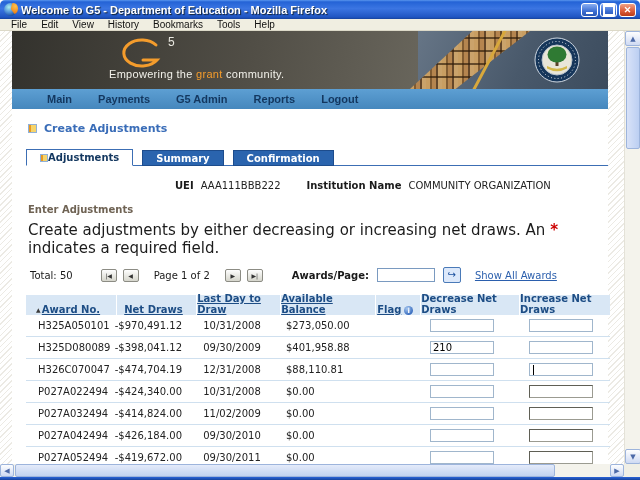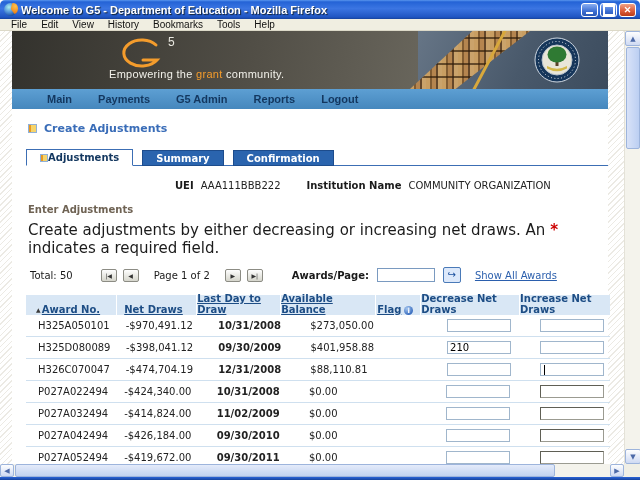--- a/index.html
+++ b/index.html
@@ -94,25 +94,25 @@
   .thead{display:flex;background:var(--table-header-bg);height:20px;
     font-weight:bold;color:var(--table-header-text);}
   .th{display:flex;align-items:flex-end;justify-content:center;border-left:1px solid #fff;height:100%;position:relative;margin-left:6px;}
   .th:first-child{border-left:none;}
   .th a{color:var(--table-header-text);text-decoration:underline;cursor:pointer;}
   .sort{position:absolute;left:4px;bottom:2px;font-size:6px;color:#3a3a3a;text-decoration:none;}
   .info-icon{width:9px;height:9px;border-radius:50%;margin-left:3px;
     background:radial-gradient(circle at 35% 30%,#a8c8f0,#3a6ec0 70%);
     color:#fff;font:bold 7px "DejaVu Sans",sans-serif;display:flex;align-items:center;justify-content:center;}
   .c1{width:84px;} .c2{width:80px;} .c3{width:84px;} .c4{width:96px;} .c5{width:42px;} .c6{width:100px;} .c7{width:98px;}
-  .trow{display:flex;align-items:center;height:22px;border-bottom:1px solid var(--row-divider);color:#222;gap:16px;}
+  .trow{display:flex;align-items:center;height:22px;border-bottom:1px solid var(--row-divider);color:#222;}
   .td{height:100%;display:flex;align-items:center;}
   .td.c1{padding-left:12px;}
   .td.c2{justify-content:flex-end;padding-right:8px;}
-  .td.c3{justify-content:center;font-weight:bold;}
+  .td.c3{justify-content:center;}
   .td.c4{padding-left:12px;}
   .td.c6,.td.c7{justify-content:center;}
   .inp-wrap{position:relative;display:inline-flex;}
   .gtable input{width:64px;height:13px;border:1px solid #a0b6cc;font:10px "DejaVu Sans",sans-serif;
     padding:0 2px;background:#fff;}
   .inc-inset .td.c7 input{border:1px solid #9b9b91;border-top-color:#5f5f55;border-left-color:#5f5f55;}
   .inc-focused .td.c7 .inp-wrap::after{content:"";position:absolute;left:4px;top:2px;width:1px;height:10px;background:#000;}
   
   .vscroll{position:absolute;right:0;top:0;bottom:13px;width:16px;background:#f4f3ec;border-left:1px solid #e4e2d8;}
   .sbtn{position:absolute;left:0;width:16px;height:15px;border:1px solid #9db4dc;border-radius:2px;

